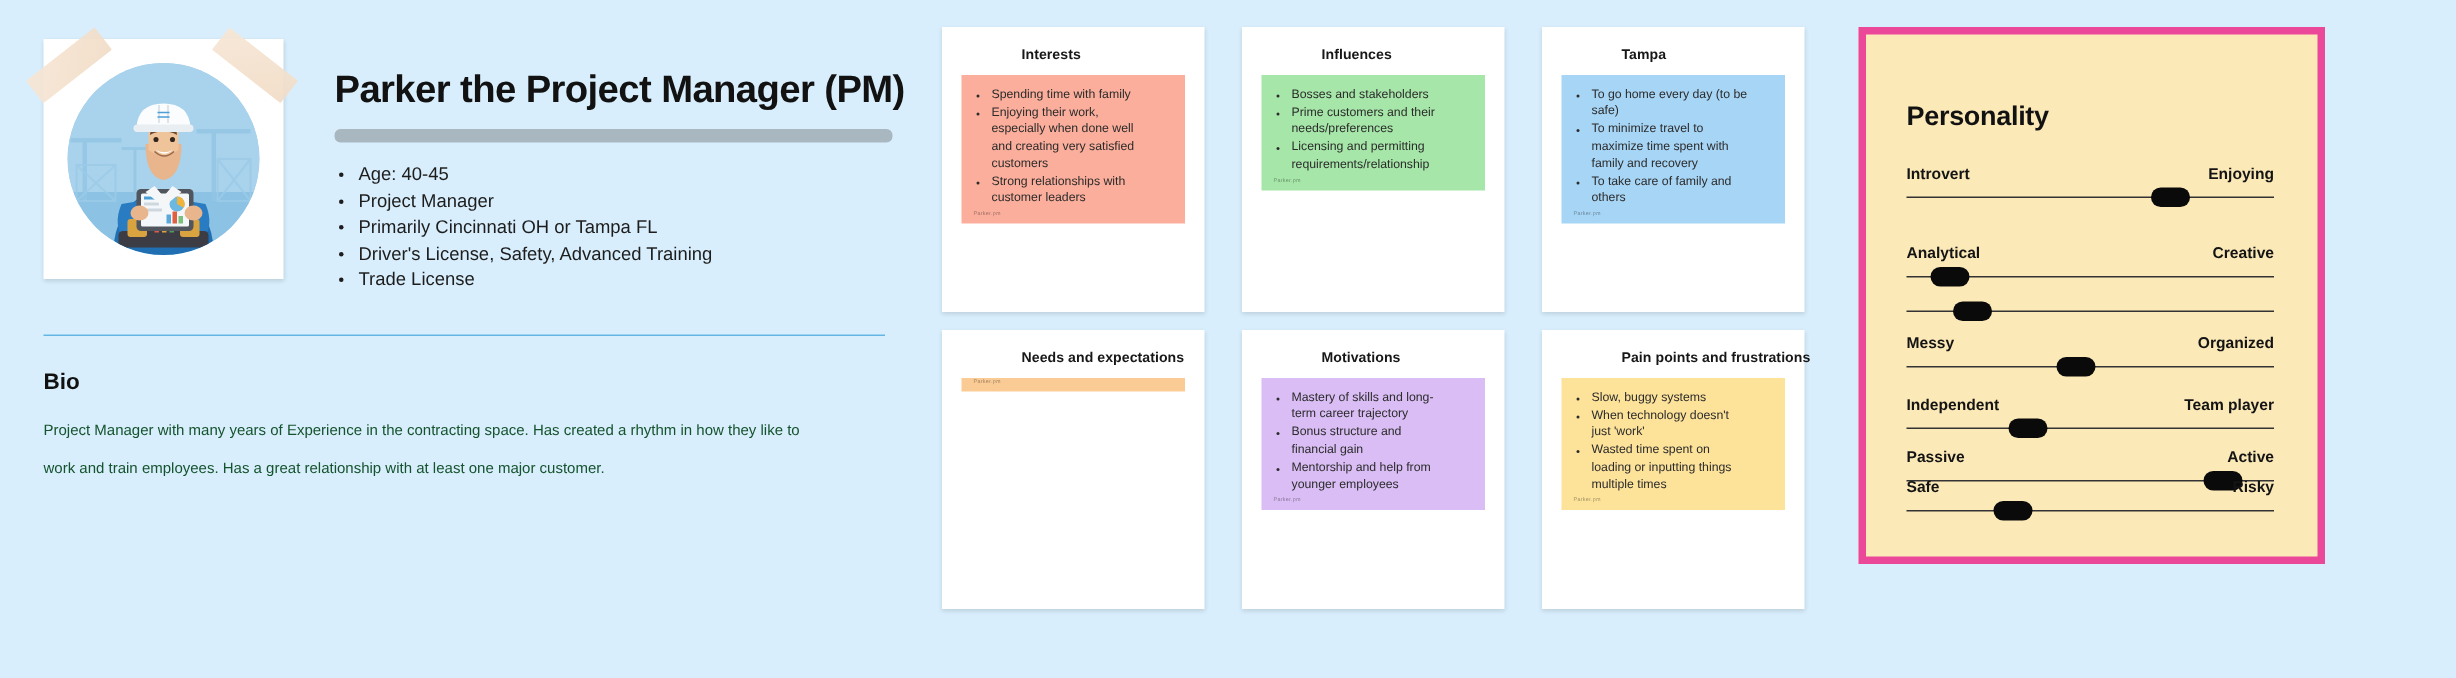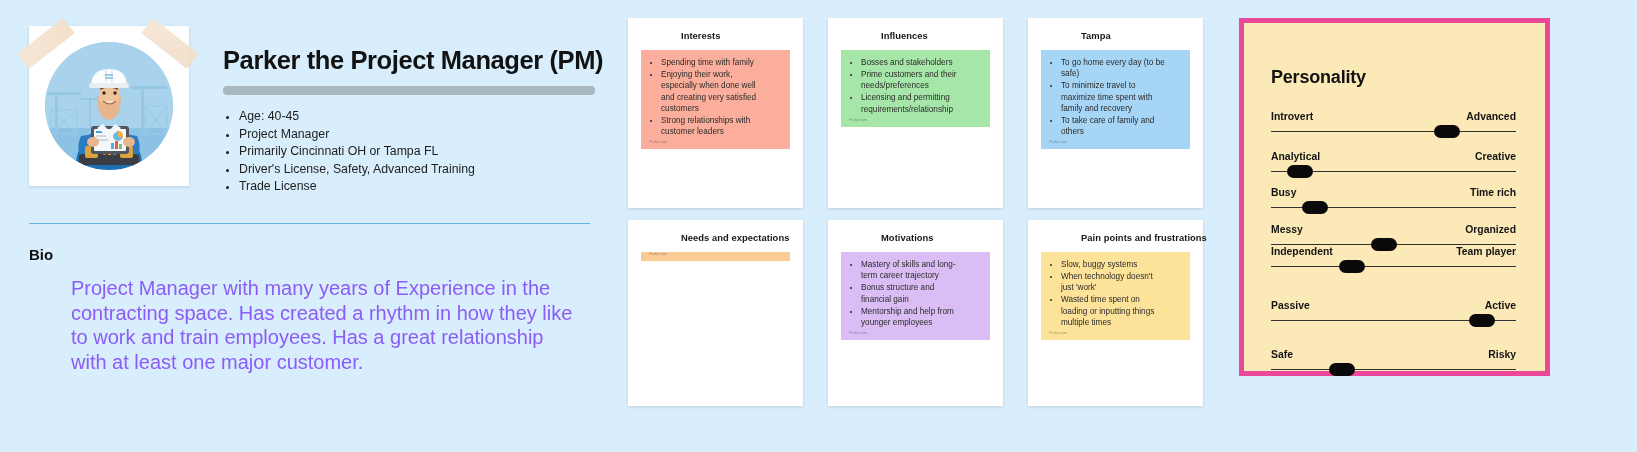--- a/index.html
+++ b/index.html
@@ -53,21 +53,21 @@
   .divider{
     position:absolute;left:29px;top:223px;width:561px;height:1px;
     background:#63b6e4;
   }
   .bio-head{
     position:absolute;left:29px;top:246px;
     font-size:15px;font-weight:bold;color:#111;
   }
   .bio-body{
     position:absolute;left:29px;top:276px;width:510px;
-    font-size:20px;line-height:24.6px;color:#8b5cf6;margin-left:42px;
+    font-size:10px;line-height:24.6px;color:#14532d;
   }
 
   
   .card{
     position:absolute;background:#ffffff;
     box-shadow:0 1px 3px rgba(0,0,0,.13);
   }
   .card-title{
     position:absolute;left:13px;top:12px;
     font-size:9.4px;font-weight:bold;color:#171717;
@@ -278,66 +278,62 @@
         </div>
       </div>
     </div>
 
   <div class="personality">
     <div class="personality-title">Personality</div>
     <div id="sliders-layer">
         <div class="slider-row" style="top: 88px;">
           <div class="slider-labels">
             <span class="lf">Introvert</span>
-            <span class="rt">Advanced</span>
+            <span class="rt">Enjoying</span>
           </div>
           <div class="track"></div>
           <div class="thumb" style="left: 72%;"></div>
         </div>
-        <div class="slider-row" style="top: 128px;">
+        <div class="slider-row" style="top: 141px;">
           <div class="slider-labels">
             <span class="lf">Analytical</span>
             <span class="rt">Creative</span>
           </div>
           <div class="track"></div>
           <div class="thumb" style="left: 12%;"></div>
         </div>
         <div class="slider-row" style="top: 163.6px;">
-          <div class="slider-labels">
-            <span class="lf">Busy</span>
-            <span class="rt">Time rich</span>
-          </div>
           <div class="track"></div>
           <div class="thumb" style="left: 18%;"></div>
         </div>
         <div class="slider-row" style="top: 201.4px; text-align: center;">
           <div class="slider-labels">
             <span class="lf">Messy</span>
             <span class="rt">Organized</span>
           </div>
           <div class="track"></div>
           <div class="thumb" style="left: 46%;"></div>
         </div>
-        <div class="slider-row" style="top: 223px;">
+        <div class="slider-row" style="top: 242px;">
           <div class="slider-labels">
             <span class="lf">Independent</span>
             <span class="rt">Team player</span>
           </div>
           <div class="track"></div>
           <div class="thumb" style="left: 33%;"></div>
         </div>
         <div class="slider-row" style="top: 277px;">
           <div class="slider-labels">
             <span class="lf">Passive</span>
             <span class="rt">Active</span>
           </div>
           <div class="track"></div>
           <div class="thumb" style="left: 86%;"></div>
         </div>
-        <div class="slider-row" style="top: 326px;">
+        <div class="slider-row" style="top: 297px;">
           <div class="slider-labels">
             <span class="lf">Safe</span>
             <span class="rt">Risky</span>
           </div>
           <div class="track"></div>
           <div class="thumb" style="left: 29%;"></div>
         </div>
       </div>
   </div>
 

